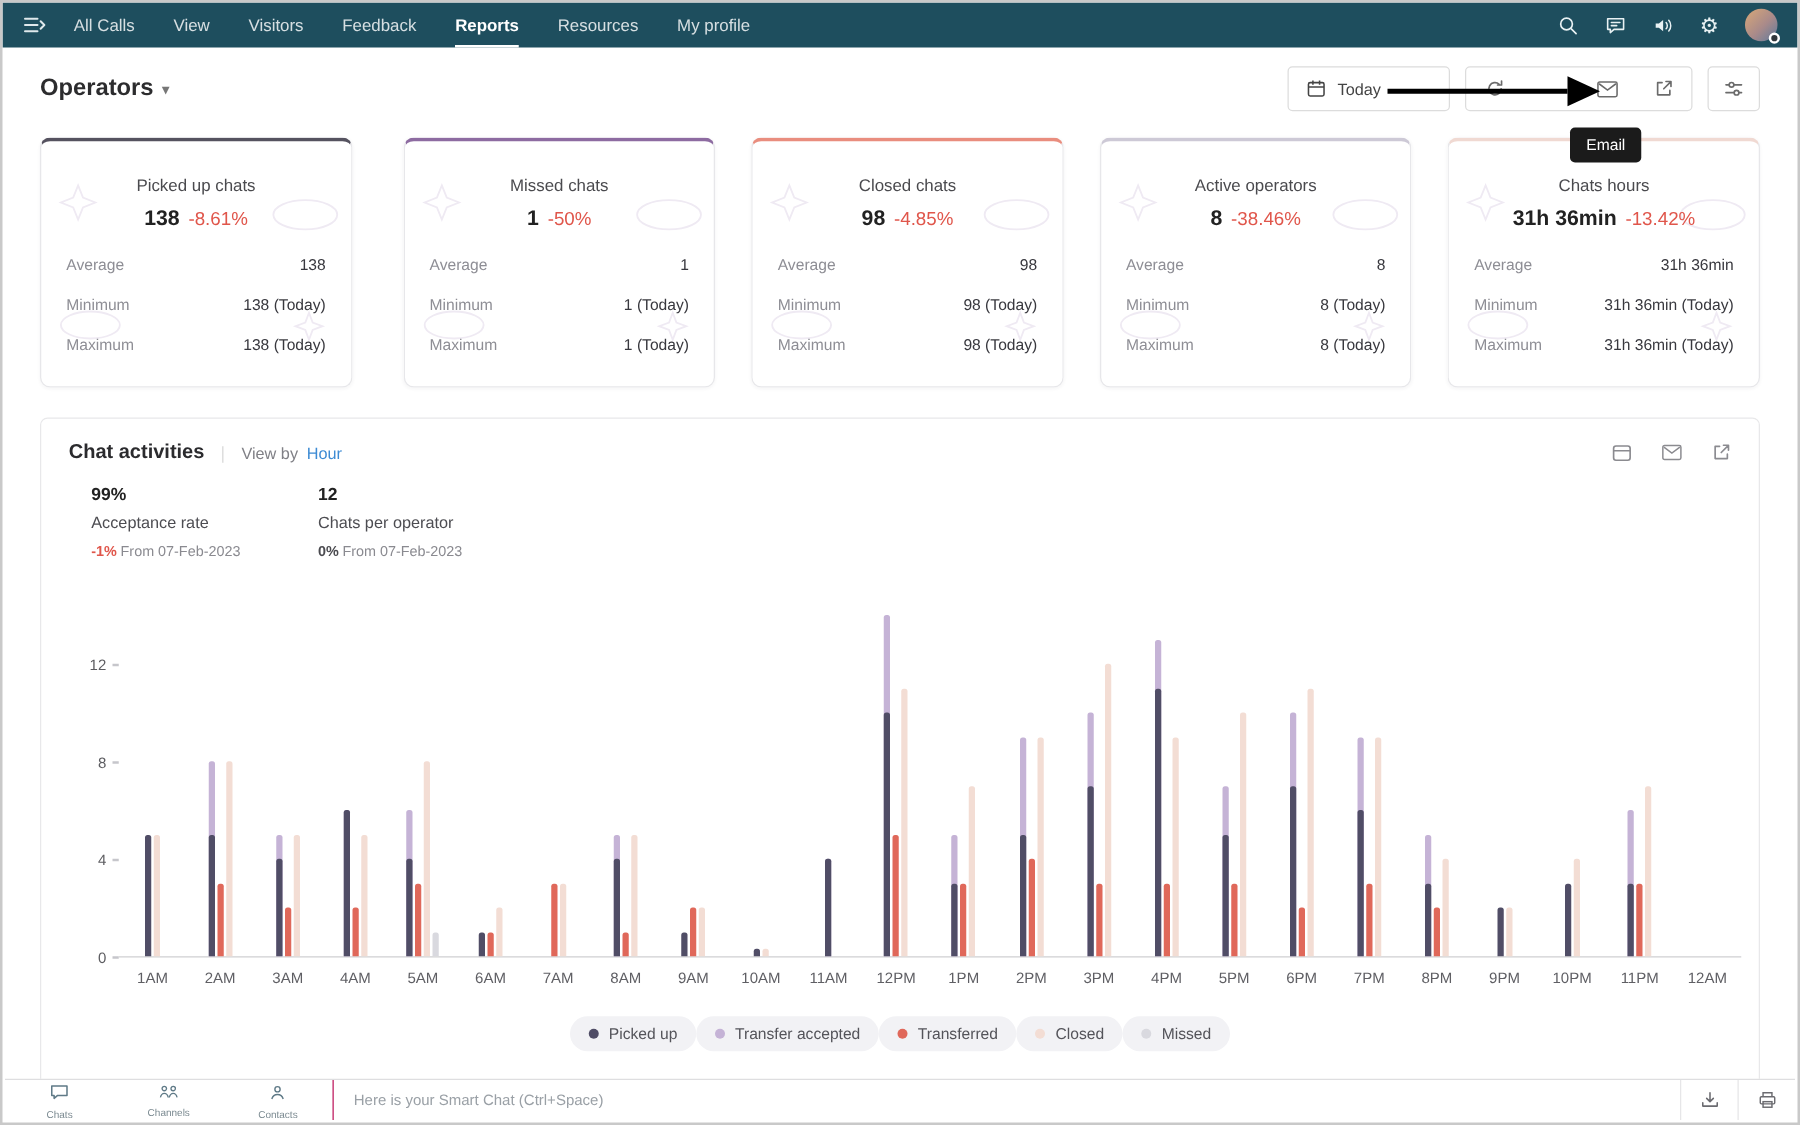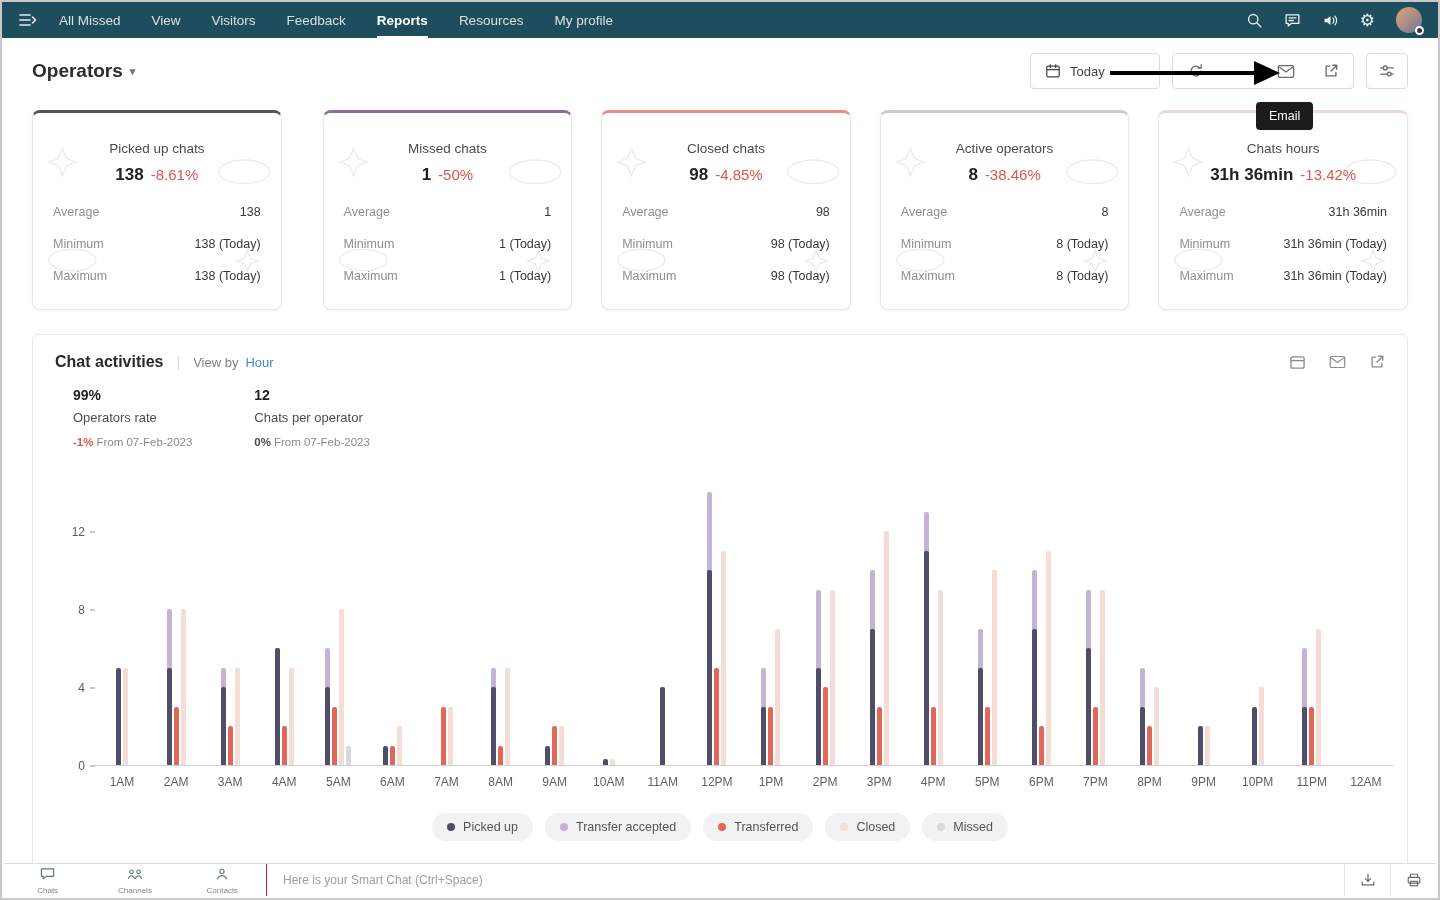--- a/index.html
+++ b/index.html
@@ -74,21 +74,21 @@
   .ytick .tickline { width:5px; height:2px; background:#c6c6cb; }
   .plot { flex:1; position:relative; height:286px; border-bottom:1px solid #cfcfd2; }
   .groups { position:absolute; inset:0; display:flex; }
   .bar-group { flex:1; display:flex; align-items:flex-end; justify-content:center; gap:2px; }
   .bar { width:5px; border-radius:2px 2px 0 0; }
   .bar-duo { position:relative; width:5px; }
   .bar-duo .back, .bar-duo .front { position:absolute; bottom:0; left:0; width:5px; border-radius:2px 2px 0 0; }
   .x-labels { display:flex; margin:9px 14px 0 62px; }
   .x-labels .xl { flex:1; text-align:center; font-size:12px; color:#5f5f64; }
 
-  .legend { display:flex; justify-content:center; gap:12px; margin-top:24px; }
+  .legend { display:flex; justify-content:center; margin-top:24px; }
   .pill { display:flex; align-items:center; gap:8px; background:#f2f2f5; border-radius:15px; padding:7px 15px; font-size:12.5px; color:#54545a; cursor:pointer; }
   .pill .ldot { width:8px; height:8px; border-radius:50%; }
 
   
   .bottombar { position:absolute; left:2px; right:2px; bottom:2px; height:33px; background:#fff; border-top:1px solid #dedee0; display:flex; align-items:stretch; z-index:60; }
   .bitems { display:flex; width:262px; }
   .bitem { flex:1; display:flex; flex-direction:column; align-items:center; justify-content:center; gap:1px; color:#5f7a87; cursor:pointer; padding-top:2px; }
   .bitem .blabel { font-size:8px; color:#7b8a91; }
   .binput-wrap { flex:1; border-left:1px solid #be185d; display:flex; align-items:center; }
   .binput { width:100%; border:0; outline:0; font-size:12px; padding:0 16px; color:#555; font-family:"Liberation Sans",sans-serif; background:transparent; }
@@ -101,21 +101,21 @@
 <div class="page">
 
   <nav class="topbar">
     <span class="menu-toggle">
       <svg width="19" height="16" viewBox="0 0 19 16" fill="none" stroke="currentColor" stroke-width="1.6" stroke-linecap="round">
           <path d="M2 3h10M2 8h10M2 13h10"></path>
           <path d="M14.5 5l3 3-3 3" stroke-linejoin="round"></path>
         </svg>
     </span>
     <div class="nav-items" id="nav-items">
-        <span class="nav-item">All Missed</span>
+        <span class="nav-item">All Calls</span>
         <span class="nav-item">View</span>
         <span class="nav-item">Visitors</span>
         <span class="nav-item">Feedback</span>
         <span class="nav-item active">Reports</span>
         <span class="nav-item">Resources</span>
         <span class="nav-item">My profile</span>
       </div>
     <div class="top-icons">
       <span class="top-icon">
         <svg width="17" height="17" viewBox="0 0 20 20" fill="none" stroke="currentColor" stroke-width="1.6">
@@ -348,21 +348,21 @@
               <path d="M7.5 3.5H3.5v11h11v-4"></path>
               <path d="M11 2.5h4.5V7M15 3l-6 6"></path>
             </svg>
         </span>
       </div>
     </div>
 
     <div class="mini-stats" id="mini-stats">
         <div class="mstat">
           <div class="mv">99%</div>
-          <div class="ml">Operators rate</div>
+          <div class="ml">Acceptance rate</div>
           <div class="md"><span class="pct" style="color: rgb(224, 86, 75);">-1%</span><span>From 07-Feb-2023</span></div>
         </div>
         <div class="mstat">
           <div class="mv">12</div>
           <div class="ml">Chats per operator</div>
           <div class="md"><span class="pct" style="color: rgb(74, 74, 79);">0%</span><span>From 07-Feb-2023</span></div>
         </div>
       </div>
 
     <div class="chart-wrap">

